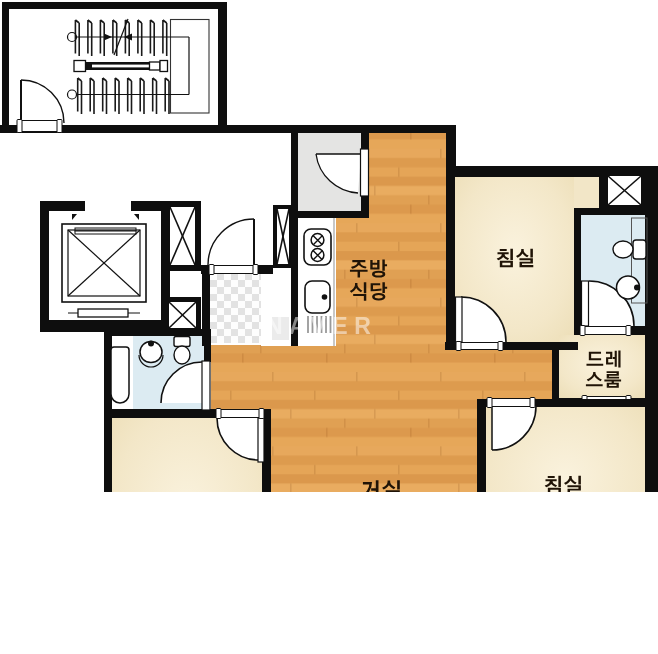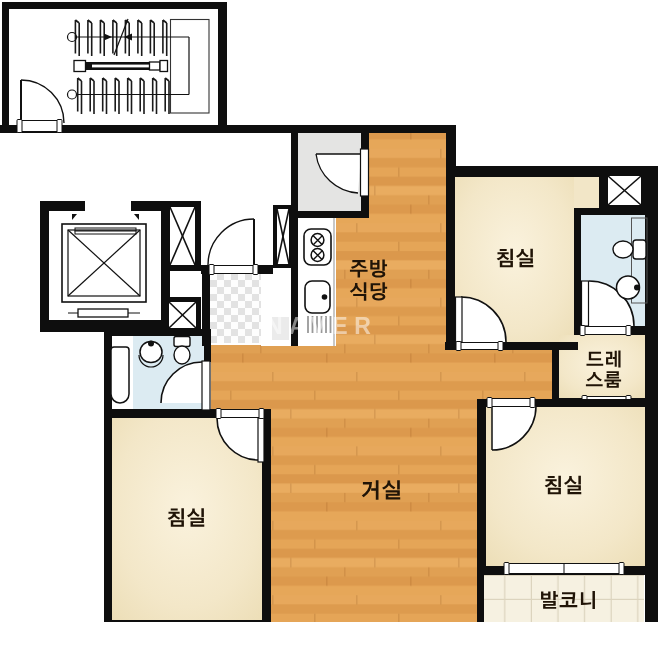--- a/index.html
+++ b/index.html
@@ -1,15 +1,15 @@
 <!DOCTYPE html>
 <html><head><meta charset="utf-8"><title>floorplan</title>
 <style>
 html,body{margin:0;padding:0;background:#fff;font-family:"Liberation Sans",sans-serif;}
-#plan{position:relative;width:658px;height:622px;overflow:hidden;text-align:center;}
+#plan{position:relative;width:658px;height:492px;overflow:hidden;text-align:center;}
 </style></head>
 <body>
 <div id="plan">
 <svg width="658" height="654" viewBox="0 0 658 654">
 <defs>
 <pattern id="wood" width="84" height="74.4" patternUnits="userSpaceOnUse">
 <rect width="84" height="74.4" fill="#E2A152"></rect>
 <rect y="0" width="84" height="9.3" fill="#E7A85C"></rect>
 <rect y="9.3" width="84" height="9.3" fill="#DD9B4E"></rect>
 <rect y="18.6" width="84" height="9.3" fill="#E5A557"></rect>

